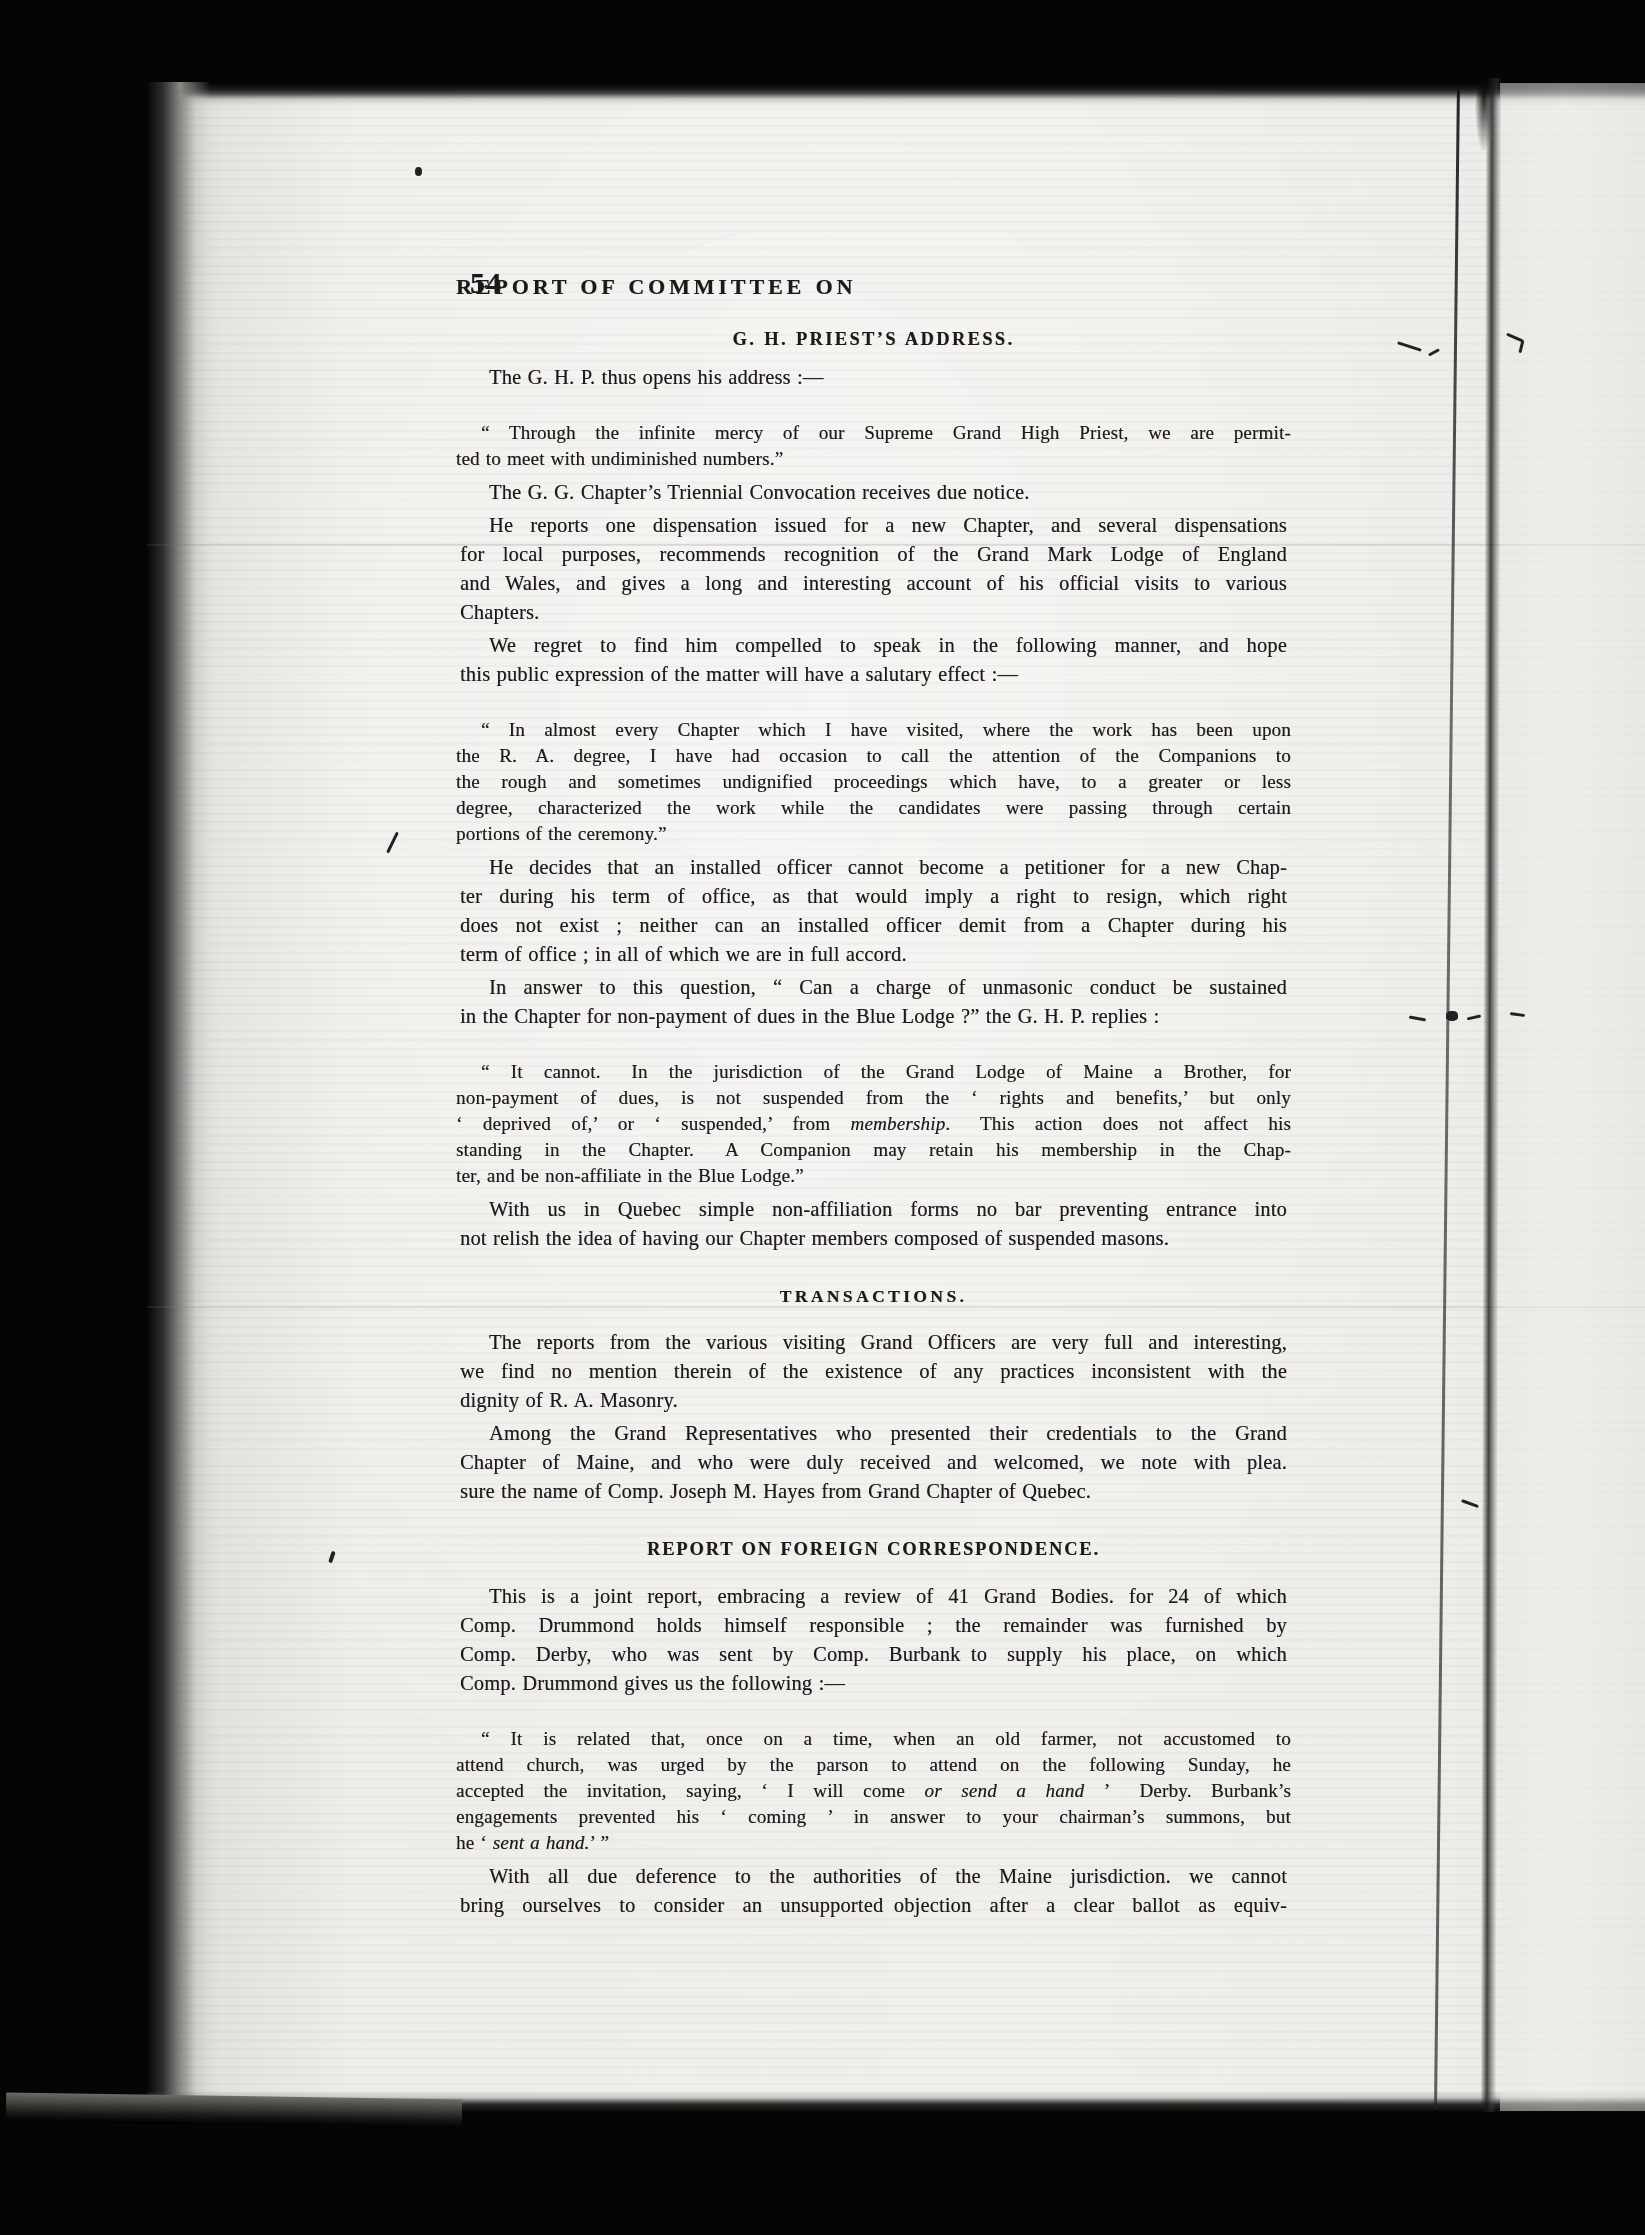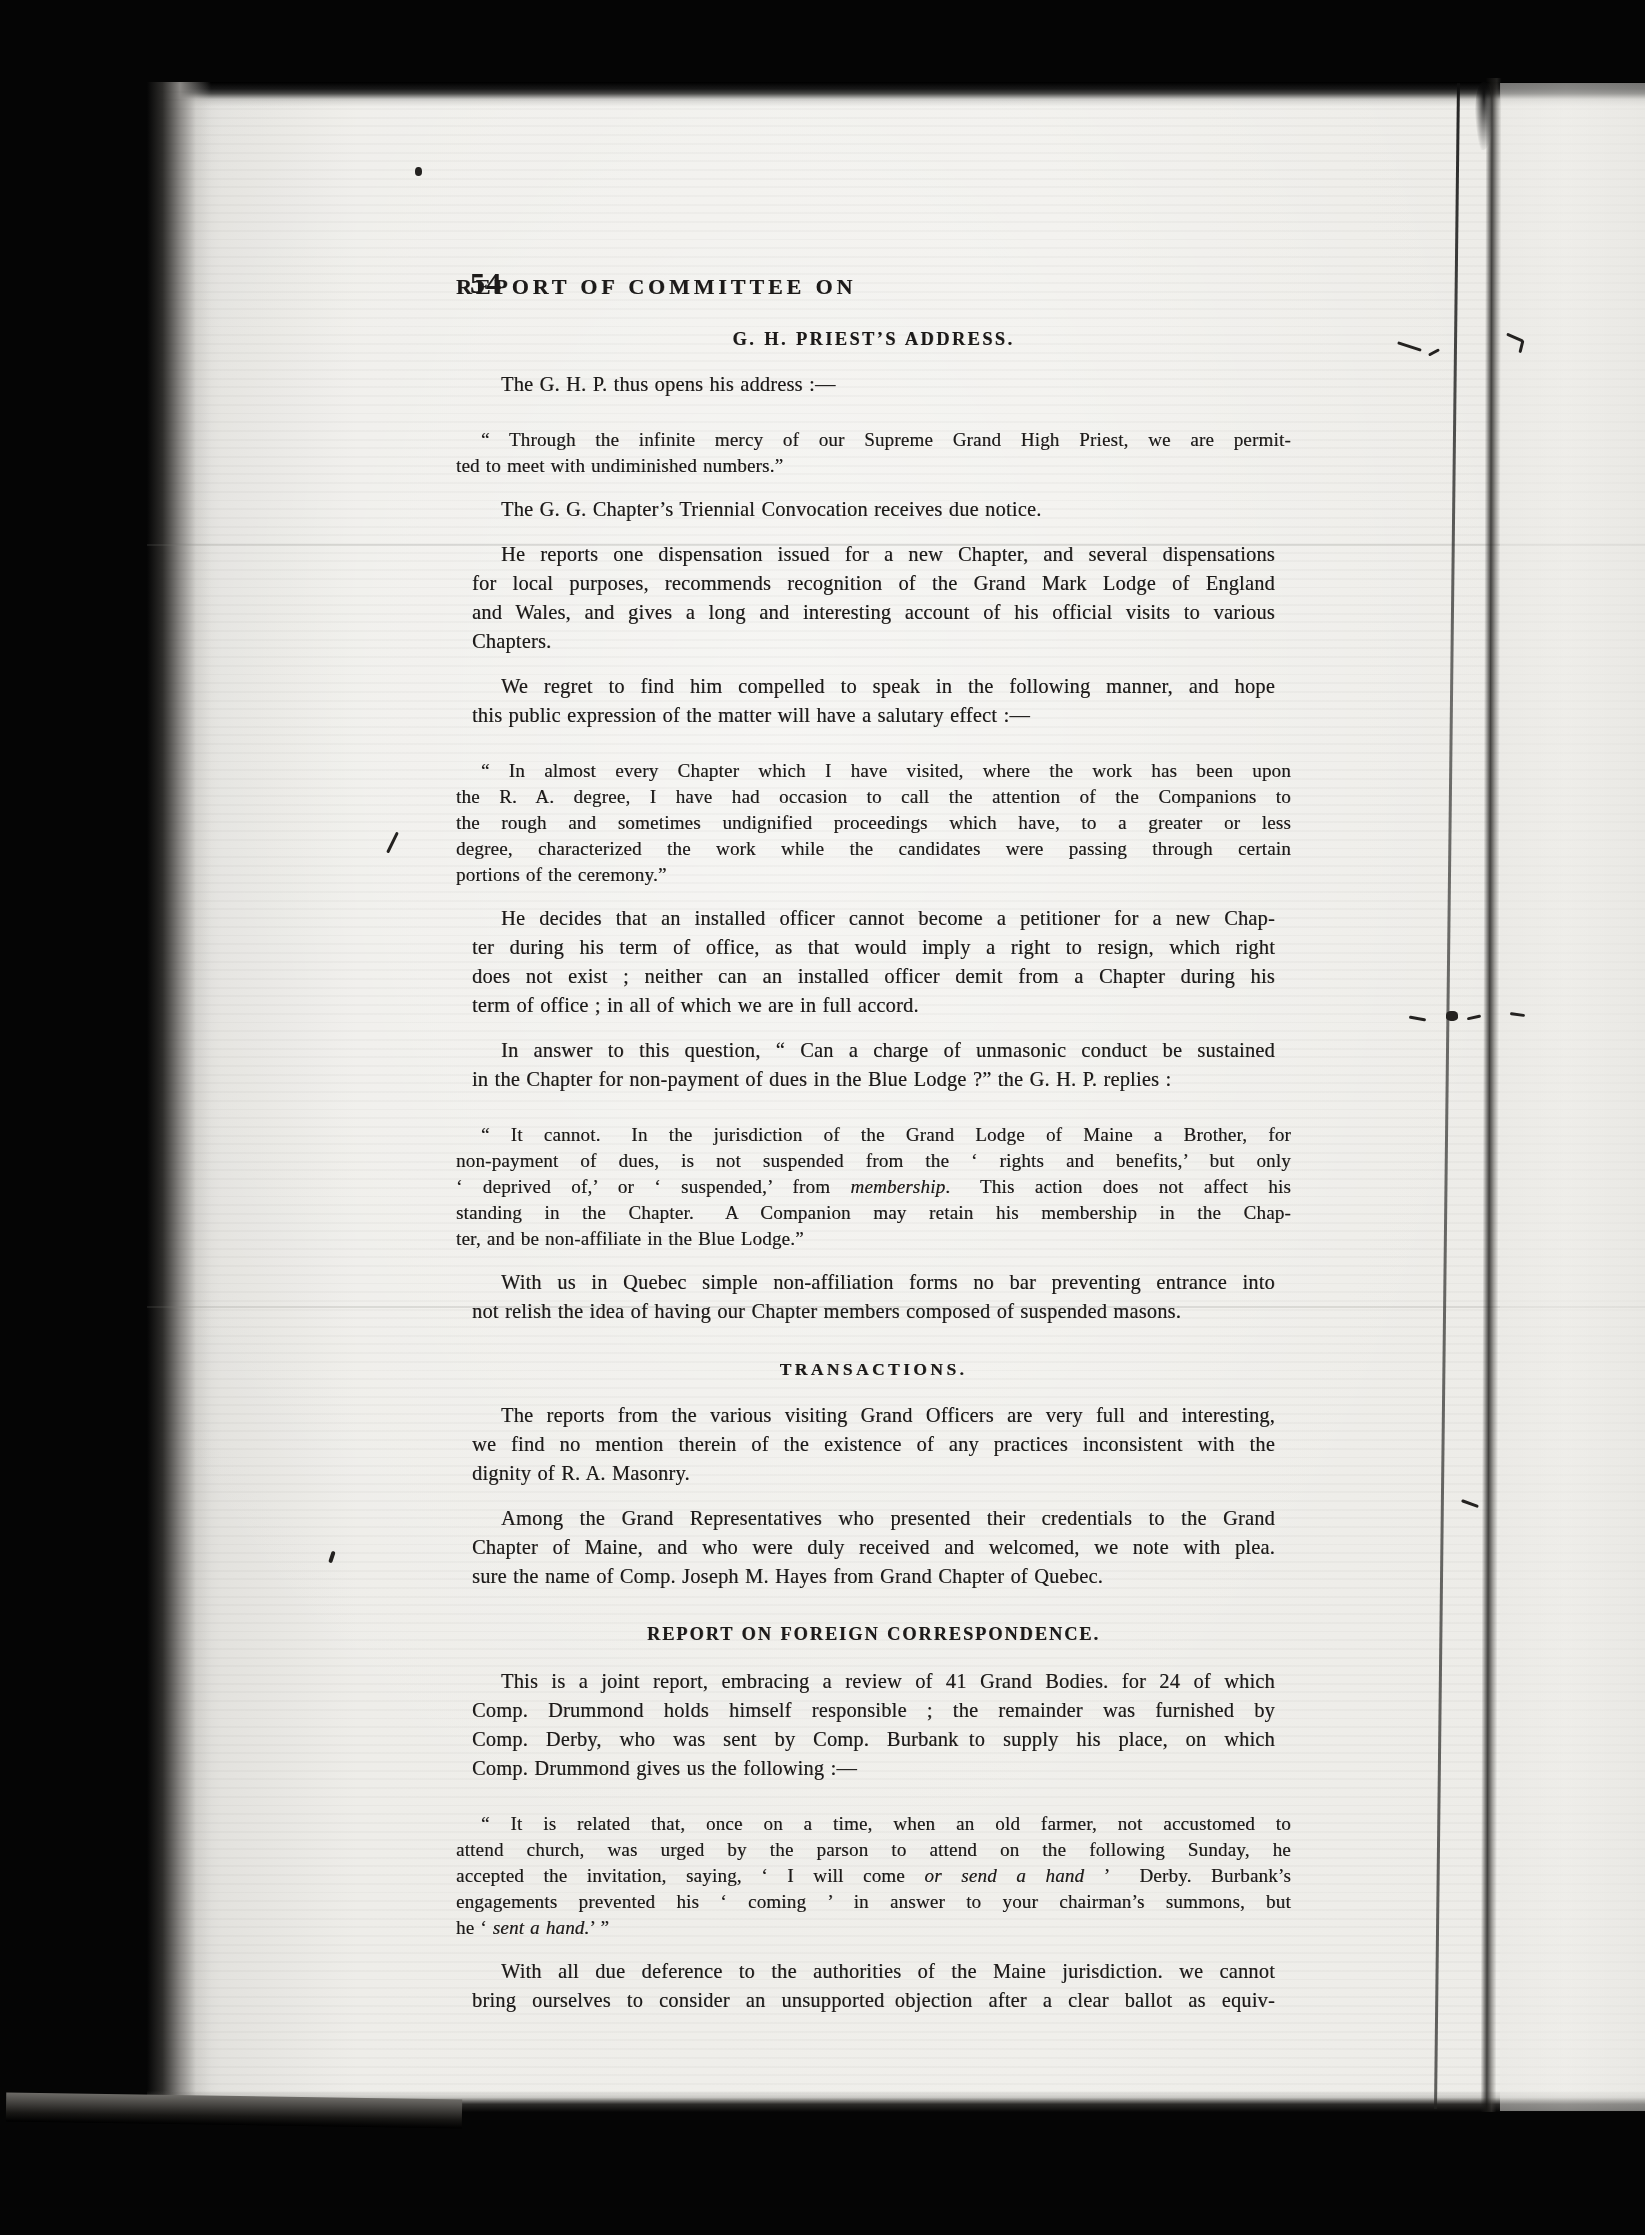--- a/index.html
+++ b/index.html
@@ -70,21 +70,21 @@
     font-size:20.4px;line-height:29px;letter-spacing:0.2px;word-spacing:1px;
     color:#1c1a19;text-shadow:0.4px 0.4px 0.6px rgba(35,30,26,0.5);
   }
   .header-row{position:relative;height:45px;}
   .page-number{position:absolute;left:14px;top:-3.9px;font-size:30px;font-weight:700;letter-spacing:1px;}
   .running-header{font-size:22px;font-weight:700;letter-spacing:3.9px;}
   .section-heading{text-align:center;font-weight:700;}
   .h-address{font-size:18.4px;letter-spacing:2.4px;margin:7.8px 0 9.7px;}
   .h-trans{font-size:17.5px;letter-spacing:3.4px;margin:29px 0 17.5px;}
   .h-foreign{font-size:18.4px;letter-spacing:1.9px;margin:29px 0 17.5px;}
-  .para{margin:16px;}
+  .para{margin:4px;}
   .para:first-of-type{margin-top:9.7px;}
   .quote{margin:5.8px 0;font-size:19px;line-height:26px;}
   .line{text-align:justify;text-align-last:justify;white-space:normal;}
   .line.last{text-align-last:left;}
   .line.indent{padding-left:29px;}
   .quote .line.indent{padding-left:25px;margin-top:28px;}
   .it{font-style:italic;}
 </style>
 </head>
 <body>

